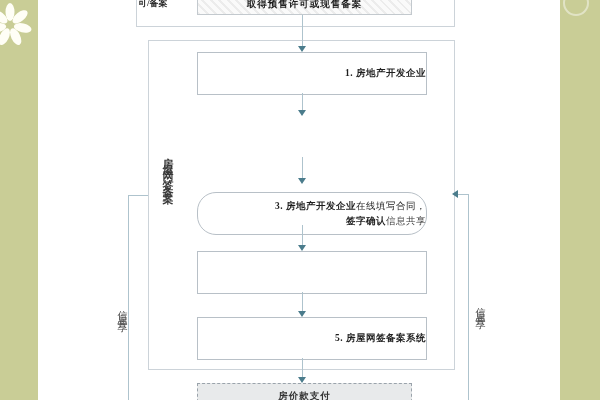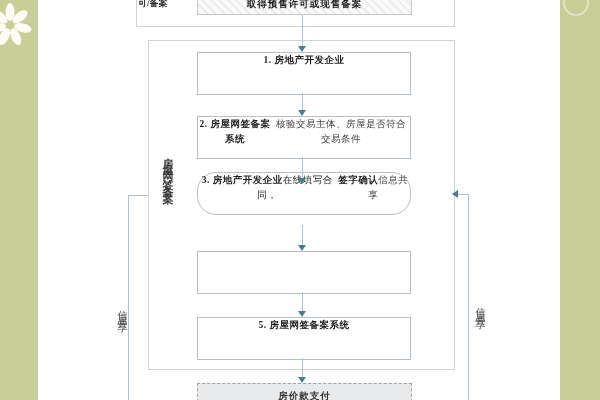--- a/index.html
+++ b/index.html
@@ -22,27 +22,27 @@
     position:absolute;left:197px;top:-20px;width:215px;height:35px;
     border:1px solid #c3c9ce;
     background:repeating-linear-gradient(45deg, rgba(120,120,120,.14) 0 2px, #fafafa 2px 6px);
     display:flex;align-items:flex-end;justify-content:center;
     font-size:9.5px;font-weight:bold;color:var(--text-dark,#1f1f1f);
     padding-bottom:3px;box-sizing:border-box;letter-spacing:1px;
   }
   .step-box{
     position:absolute;left:197px;width:212px;height:41px;
     border:1px solid var(--box-border,#b8c0c7);background:#fff;
-    display:flex;flex-direction:row;align-items:flex-start;justify-content:center;
-    font-size:9.5px;line-height:15px;text-align:center;letter-spacing:.5px;
+    display:flex;flex-direction:column;align-items:flex-end;justify-content:center;
+    font-size:9.5px;line-height:15px;text-align:center;letter-spacing:.5px;padding-left:16px;
   }
   .step-title{color:var(--text-dark,#1f1f1f);}
   .step-title b,.step-desc b{font-weight:bold;color:var(--text-dark,#1f1f1f);}
   .step-desc{color:var(--text-body,#3d3d3d);}
-  #step-1{top:52px;} #step-2{top:116px;} #step-3{top:172px;border-radius:19px;} #step-4{top:251px;} #step-5{top:317px;}
+  #step-1{top:52px;} #step-2{top:116px;} #step-3{top:192px;border-radius:19px;} #step-4{top:251px;} #step-5{top:317px;}
   .payment-box{
     position:absolute;left:197px;top:383px;width:215px;height:30px;
     border:1px dashed #9aa3ab;background:var(--gray-fill,#e8eaeb);
     display:flex;justify-content:center;font-size:9.5px;font-weight:bold;
     color:#333;padding-top:6px;box-sizing:border-box;letter-spacing:1px;
   }
   .vline{position:absolute;width:1px;background:var(--line,#aec3cd);}
   .hline{position:absolute;height:1px;background:var(--line,#aec3cd);}
   .arrow-down{position:absolute;width:0;height:0;
     border-left:4px solid transparent;border-right:4px solid transparent;
@@ -87,24 +87,20 @@
   <div class="hatched-box">
     <span>取得预售许可或现售备案</span>
   </div>
 
   <div id="main-container" class="container"></div>
   <div class="vtext" style="left:160px;top:149px;">房屋网签备案</div>
 
   <div id="step-1" class="step-box">
     <div class="step-title"><b>1. 房地产开发企业</b><span></span></div>
   </div>
-  <div id="step-2" class="step-box">
-    <div class="step-title"><b>2. 房屋网签备案系统</b><span></span></div>
-    <div class="step-desc"><b></b><span>核验交易主体、房屋是否符合交易条件</span></div>
-  </div>
   <div id="step-3" class="step-box">
     <div class="step-title"><b>3. 房地产开发企业</b><span>在线填写合同，</span></div>
     <div class="step-desc"><b>签字确认</b><span>信息共享</span></div>
   </div>
   <div id="step-4" class="step-box">
   </div>
   <div id="step-5" class="step-box">
     <div class="step-title"><b>5. 房屋网签备案系统</b><span></span></div>
   </div>
 

